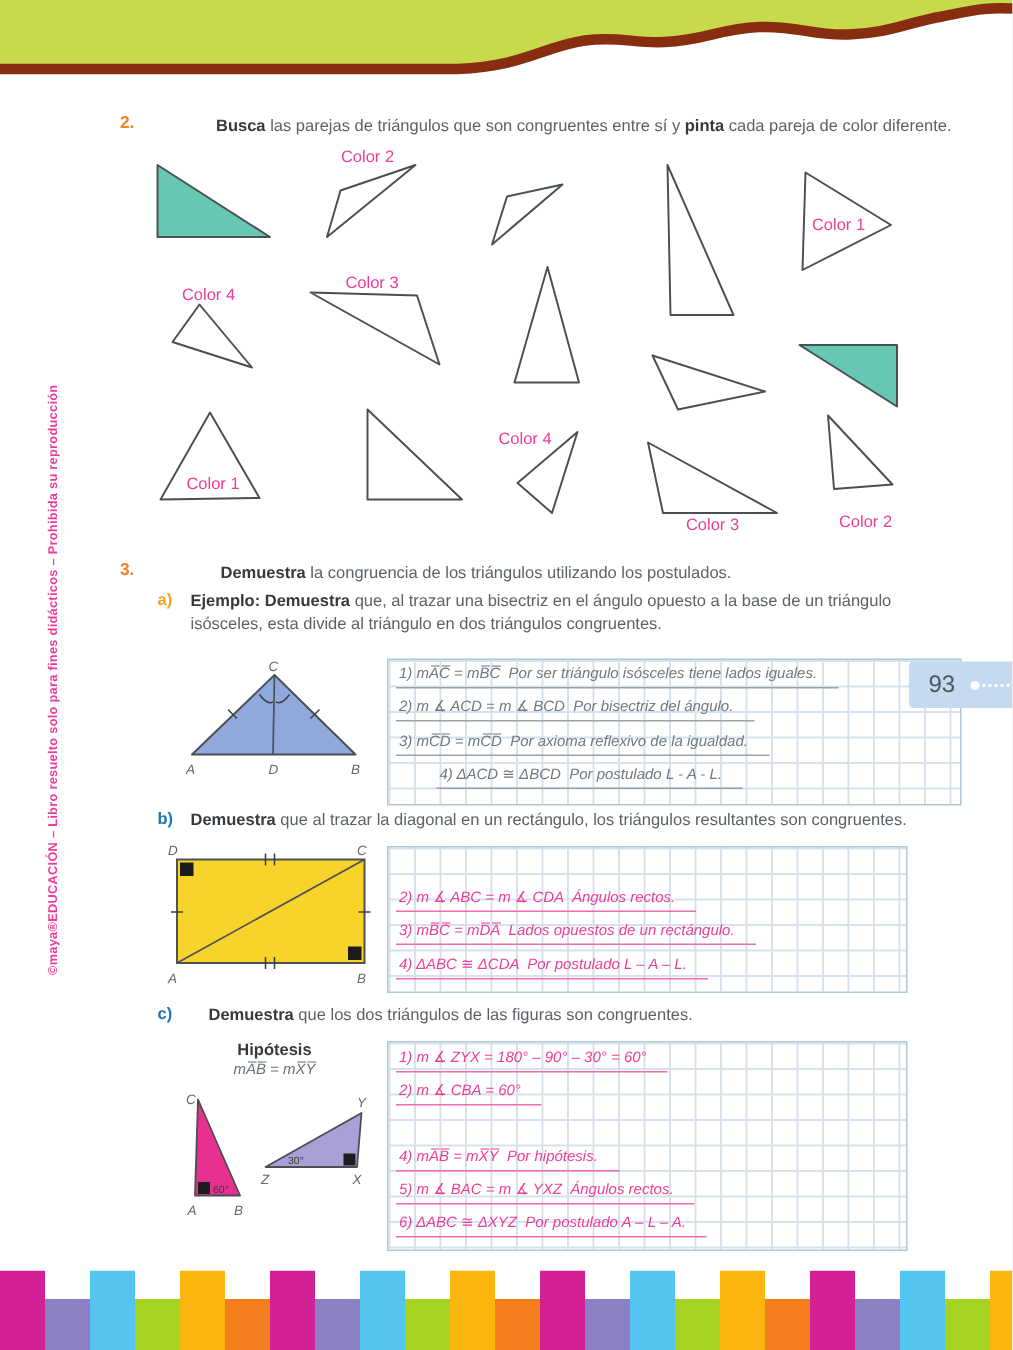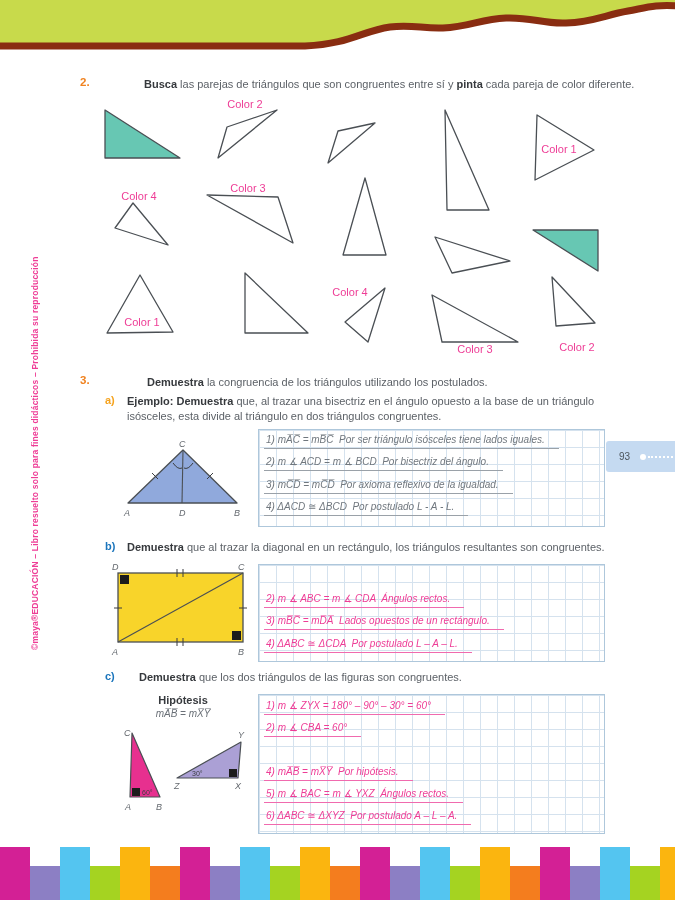--- a/index.html
+++ b/index.html
@@ -26,21 +26,21 @@
   .pl{position:absolute;left:5px;white-space:pre;font-style:italic;font-size:10px;
       padding:0 14px 3px 2px;border-bottom:1px solid;}
   .pl-gray{color:#70777e;border-color:#9aa1a8;}
   .pl-pink{color:#ee3d96;border-color:#f06aae;}
   
   .side{position:absolute;left:30px;top:650px;width:424px;transform:rotate(-90deg);
         transform-origin:0 0;font-size:8.5px;font-weight:bold;color:#ee3d96;letter-spacing:.2px;}
   
   .tab{position:absolute;left:606px;top:441px;width:69px;height:31px;background:#c5daf1;
        border-radius:3px 0 0 3px;display:flex;align-items:center;padding-left:13px;box-sizing:border-box;}
-  .tab .n{font-size:10px;color:#4d555c;}
+  .tab .n{font-size:16px;color:#4d555c;}
   .tab .dot{width:6px;height:6px;border-radius:50%;background:#fff;margin-left:10px;}
   .tab .lead{flex:1;border-top:2px dotted #fff;margin:0 2px;}
   
   .hipo-t{position:absolute;left:128px;top:694px;width:110px;text-align:center;
           font-size:11px;font-weight:bold;color:#36393d;}
   .hipo-f{position:absolute;left:128px;top:708px;width:110px;text-align:center;
           font-size:10px;font-style:italic;color:#6a7077;}
   
   .footer{position:absolute;left:0;bottom:0;width:675px;height:53px;display:flex;
           align-items:flex-end;overflow:hidden;}
@@ -111,25 +111,25 @@
     <line x1="78" y1="13" x2="77" y2="66" stroke="#4a4f54" stroke-width="1.1"></line>
     <path d="M68,26 Q73,33 77,31 M88,26 Q83,33 79,31" fill="none" stroke="#3a3d40" stroke-width="1"></path>
     <line x1="47" y1="36" x2="53" y2="42" stroke="#3a3d40" stroke-width="1"></line>
     <line x1="108" y1="36" x2="102" y2="42" stroke="#3a3d40" stroke-width="1"></line>
     <text class="vlbl" x="19" y="79">A</text>
     <text class="vlbl" x="74" y="79">D</text>
     <text class="vlbl" x="129" y="79">B</text>
     <text class="vlbl" x="74" y="10">C</text>
   </svg>
 
-  <div class="gridbox" style="left:258px;top:429px;width:345px;height:96px;">
+  <div class="gridbox" style="left:258px;top:439px;width:345px;height:96px;padding-left:36px;">
     <div class="pl pl-gray" style="top:4px;">1) mA̅C̅ = mB̅C̅  Por ser triángulo isósceles tiene lados iguales.</div>
     <div class="pl pl-gray" style="top:26px;">2) m ∡ ACD = m ∡ BCD  Por bisectriz del ángulo.</div>
     <div class="pl pl-gray" style="top:49px;">3) mC̅D̅ = mC̅D̅  Por axioma reflexivo de la igualdad.</div>
-    <div class="pl pl-gray" style="top:71px;">4) ΔACD ≅ ΔBCD  Por postulado L - A - L.</div>
+    <div class="pl pl-gray" style="top:71px;margin-left:27px;">4) ΔACD ≅ ΔBCD  Por postulado L - A - L.</div>
   </div>
 
   <span class="abs marker-b" style="left:105px;top:540px;">b)</span>
   <div class="abs extext" style="left:127px;top:540px;width:490px;">
     <b>Demuestra</b><span> que al trazar la diagonal en un rectángulo, los triángulos resultantes son congruentes.</span>
   </div>
 
   <svg class="abs" style="left:100px;top:560px;" width="152" height="98" viewBox="0 0 152 98">
     <rect x="18" y="13" width="125" height="69" fill="#f8d42a" stroke="#4a4f54" stroke-width="1.3"></rect>
     <line x1="18" y1="82" x2="143" y2="13" stroke="#4a4f54" stroke-width="1.1"></line>

